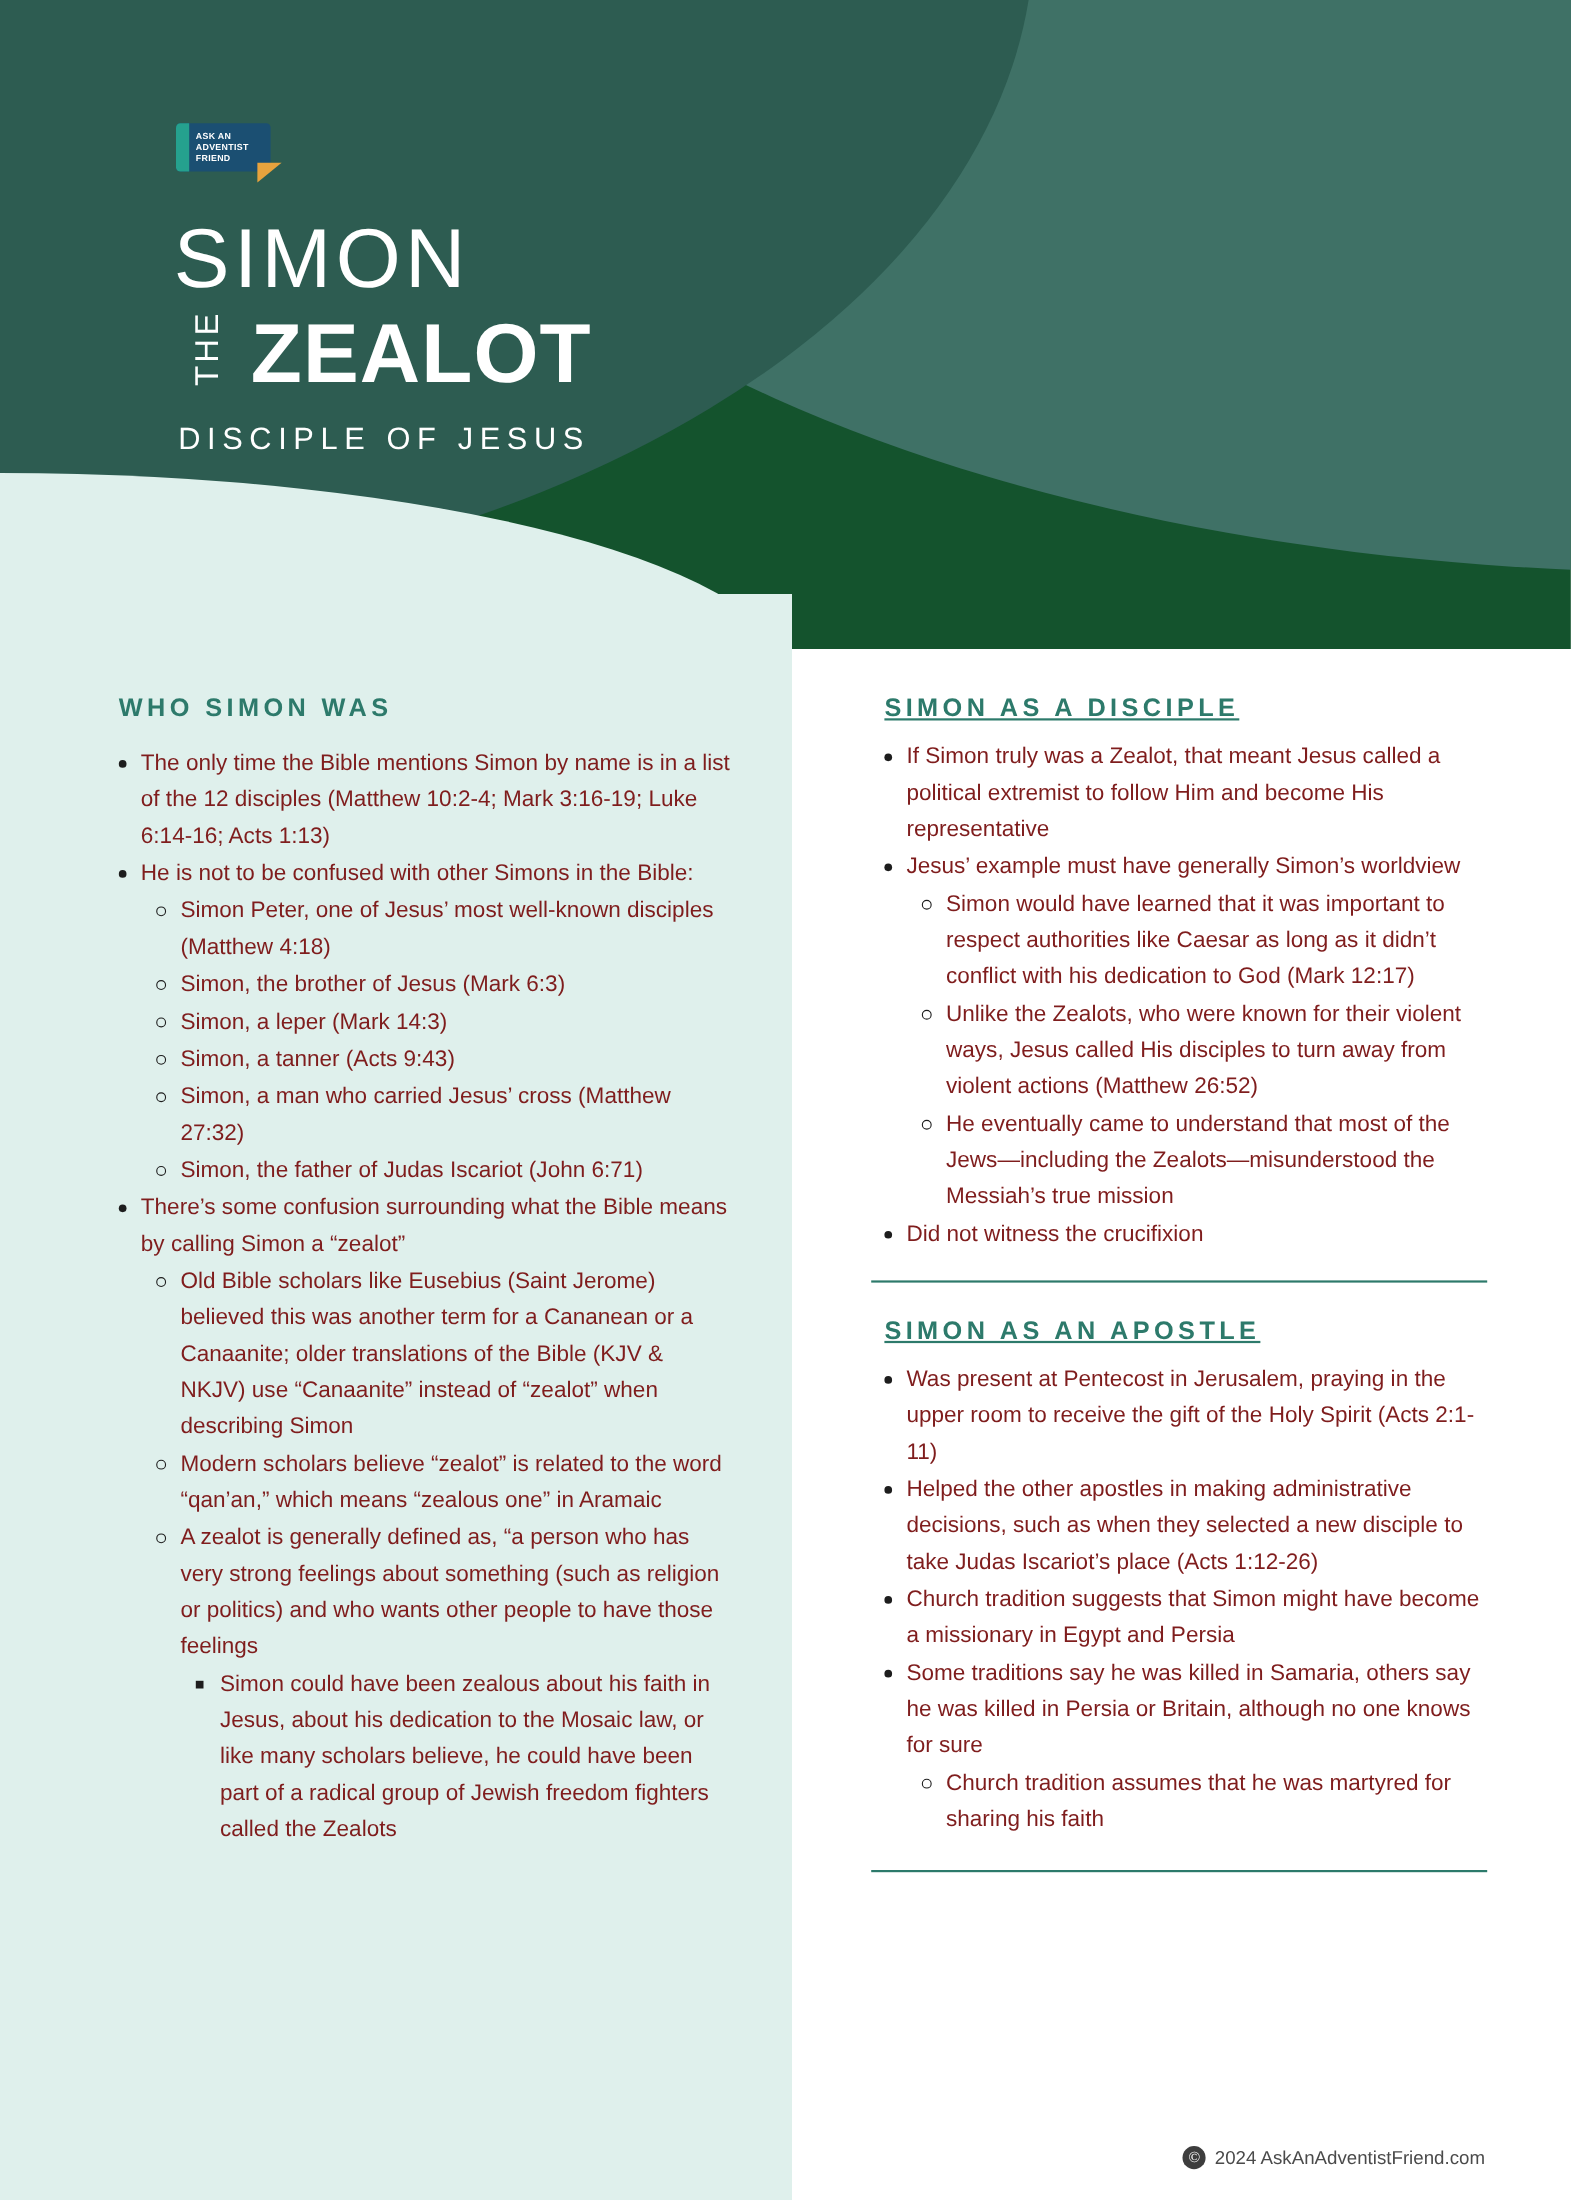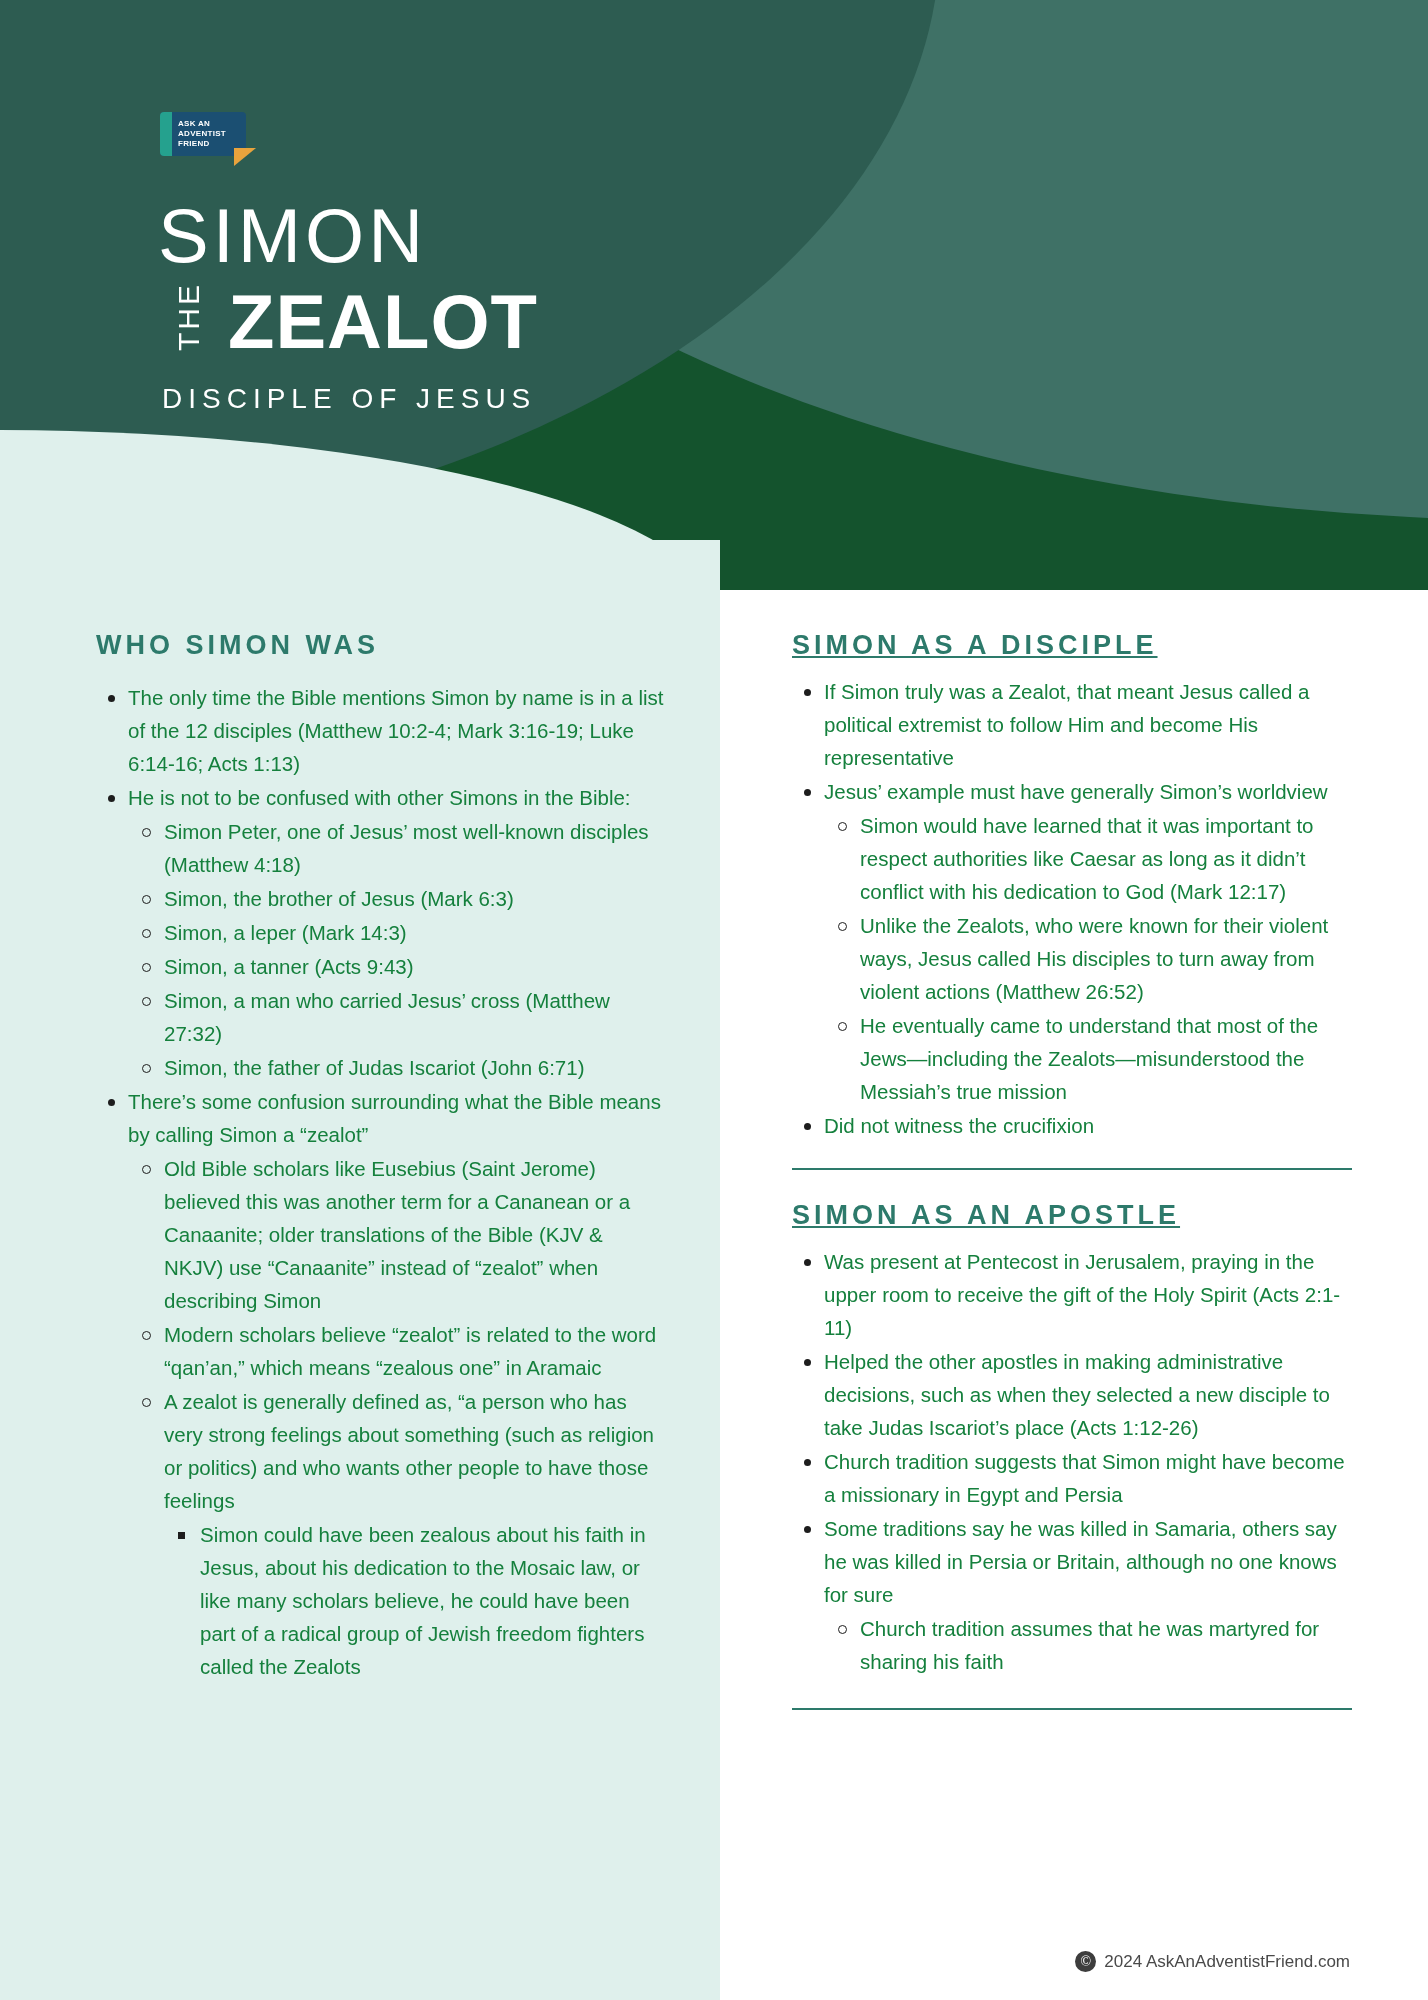--- a/index.html
+++ b/index.html
@@ -144,32 +144,32 @@
     left: 96px; top: 0;
     width: 570px;
   }
   .col-right {
     position: absolute;
     left: 792px; top: 0;
     width: 560px;
   }
   h2.sec {
     color: #2d7a6b;
-    font-size: 27px;
+    font-size: 23px;
     font-weight: bold;
     letter-spacing: 4px;
-    margin: 0 0 20px 0;
+    margin: 0 0 20px 12px;
     font-family: "Liberation Sans", sans-serif;
   }
   .col-right h2.sec { margin-bottom: 14px; text-decoration: underline; }
 
   ul { margin: 0; padding: 0 0 0 30px; list-style: none; }
   li {
     position: relative;
-    color: #15803d;
+    color: #7f1d1d;
     font-size: 20.5px;
     line-height: 33px;
     margin-bottom: 1px;
     padding-left: 2px;
     font-family: "Liberation Sans", sans-serif;
   }
   li.l1::before {
     content: "";
     position: absolute;
     left: -18px; top: 14px;

